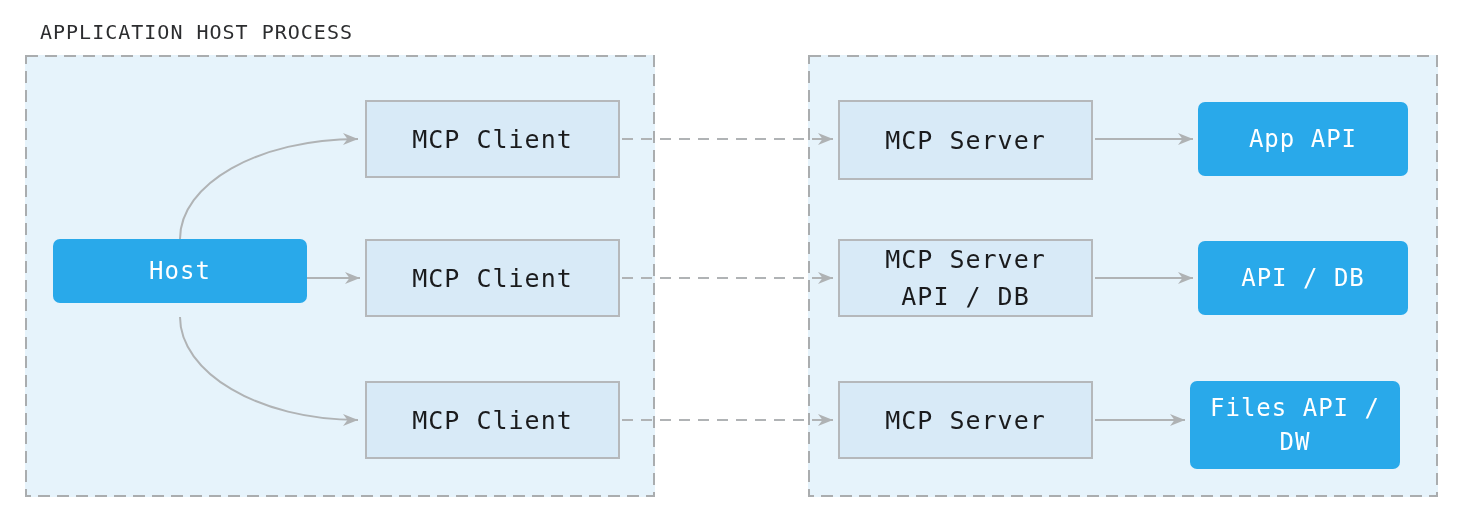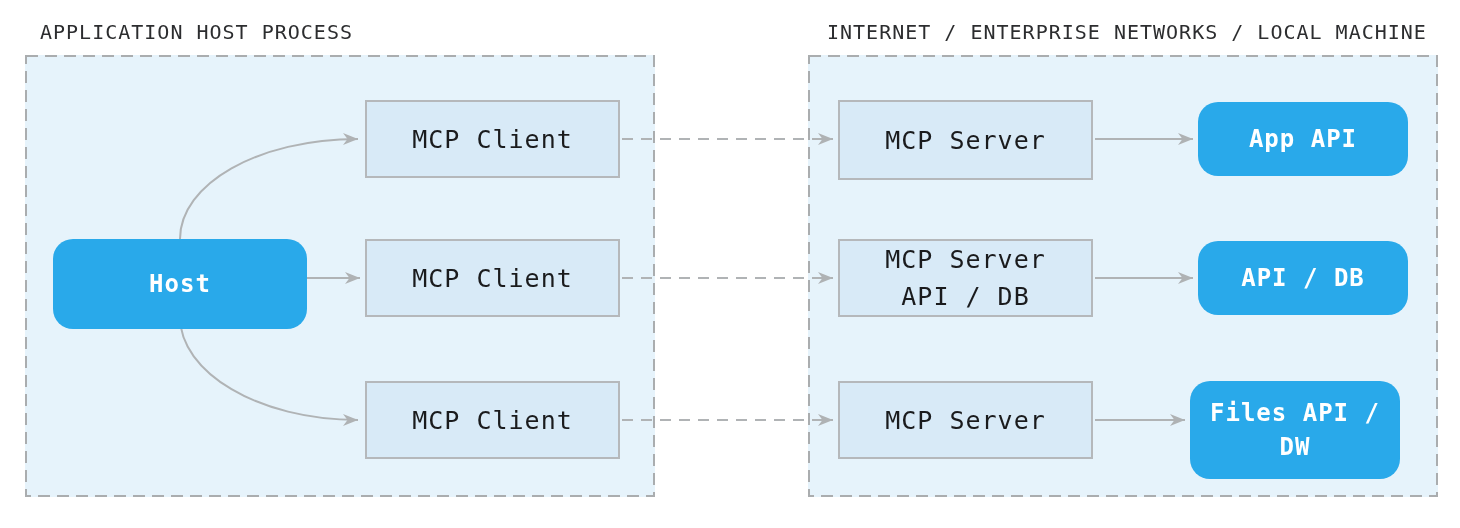--- a/index.html
+++ b/index.html
@@ -27,46 +27,45 @@
 
   .node {
     position: absolute; display: flex; align-items: center; justify-content: center;
     text-align: center; box-sizing: border-box;
   }
   .node.light {
     background: #d8eaf7; border: 2px solid #b5b8bb;
     color: #1a1b1d; font-size: 25px; letter-spacing: 1px; line-height: 37px;
   }
   .node.blue {
-    background: #29a9ea; border-radius: 20px; color: #ffffff;
-    font-size: 24px; font-weight: 700; letter-spacing: 1px; line-height: 34px; align-items: center;
+    background: #29a9ea; border-radius: 7px; color: #ffffff;
+    font-size: 24px; font-weight: 400; letter-spacing: 1px; line-height: 34px; align-items: center;
   }
   .node .two-line { display: block; }
 
   
-  .host      { left: 53px;  top: 239px; width: 254px; height: 90px; font-size: 27px; font-weight: 700; }
+  .host      { left: 53px;  top: 239px; width: 254px; height: 64px; font-size: 27px; font-weight: 700; }
   .client-0  { left: 365px; top: 100px; width: 255px; height: 78px; }
   .client-1  { left: 365px; top: 239px; width: 255px; height: 78px; }
   .client-2  { left: 365px; top: 381px; width: 255px; height: 78px; }
 
   
   .server-0  { left: 838px; top: 100px; width: 255px; height: 80px; }
   .server-1  { left: 838px; top: 239px; width: 255px; height: 78px; }
   .server-2  { left: 838px; top: 381px; width: 255px; height: 78px; }
   .target-0  { left: 1198px; top: 102px; width: 210px; height: 74px; }
   .target-1  { left: 1198px; top: 241px; width: 210px; height: 74px; }
-  .target-2  { left: 1190px; top: 381px; width: 210px; height: 98px; padding: 0 12px; }
+  .target-2  { left: 1190px; top: 381px; width: 210px; height: 88px; padding: 0 12px; }
 </style>
 </head>
 <body>
 
 <div class="stage">
 
   <div class="group-label left">APPLICATION HOST PROCESS</div>
-  <div class="group-label right">INTERNET / ENTERPRISE NETWORKS / LOCAL MACHINE</div>
 
   <div class="panel left"></div>
   <div class="panel right"></div>
 
   <svg class="connectors" viewBox="0 0 1460 528" xmlns="http://www.w3.org/2000/svg">
     <defs>
       <marker id="arrow" markerUnits="userSpaceOnUse" markerWidth="18" markerHeight="14" refX="16" refY="7" orient="auto">
         <path d="M 1 1 L 16 7 L 1 13 L 5.5 7 Z" fill="#afb2b4"></path>
       </marker>
     </defs>

